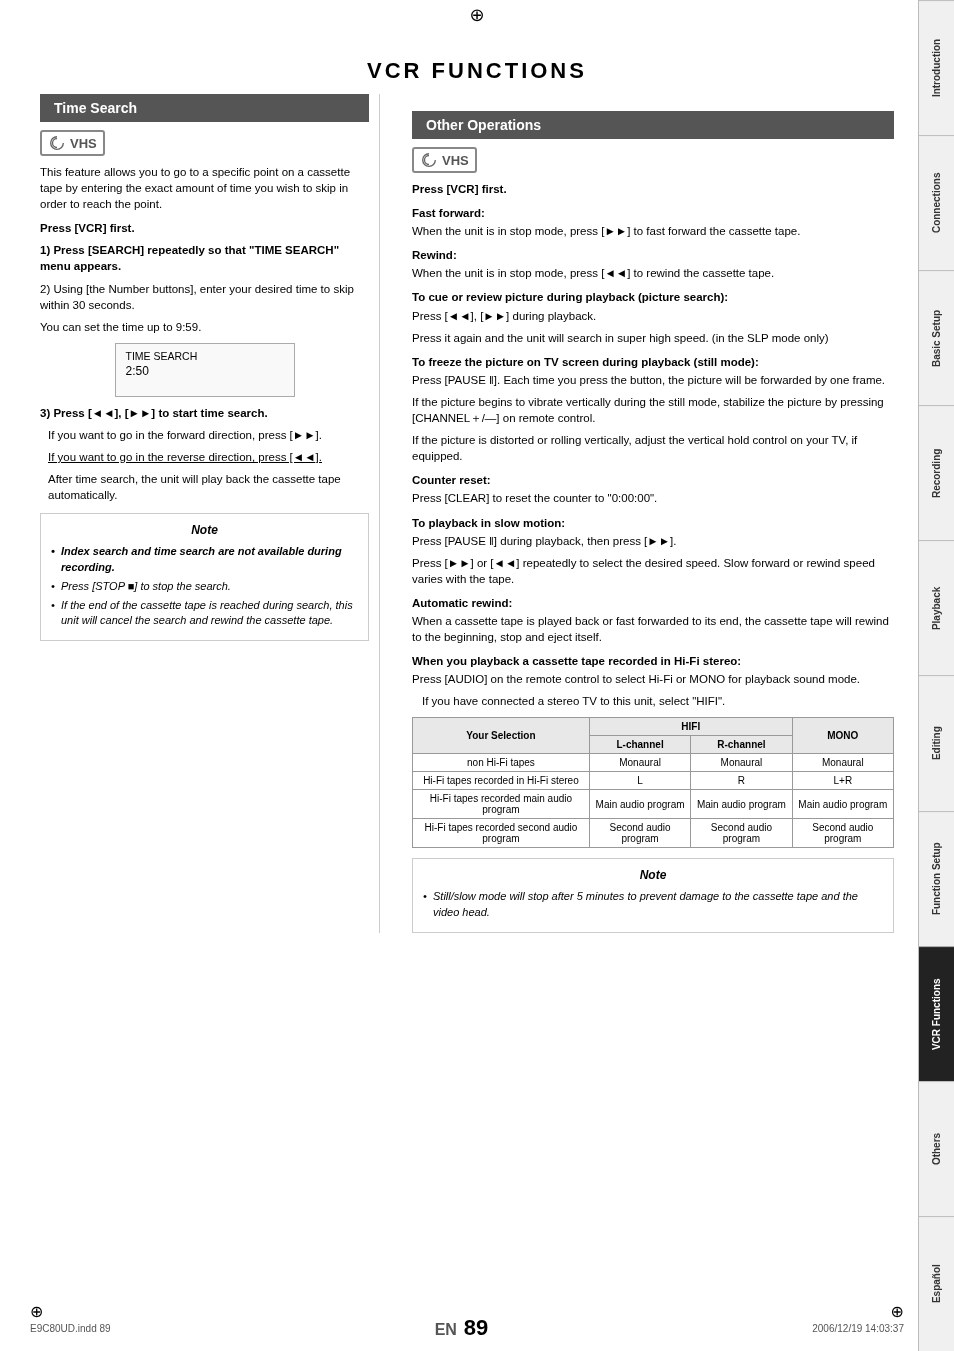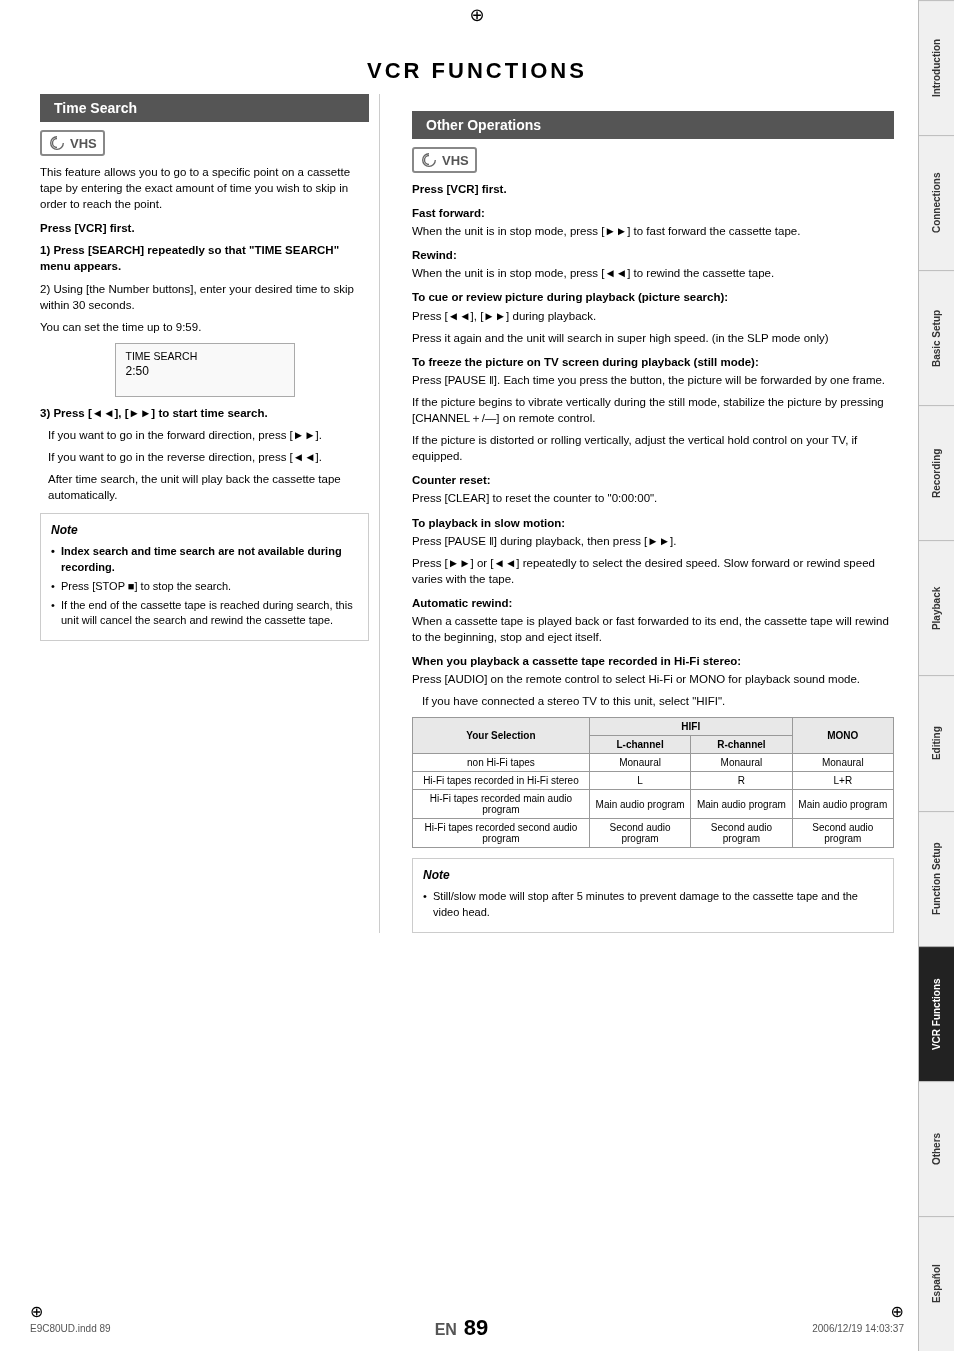--- a/index.html
+++ b/index.html
@@ -119,24 +119,26 @@
       margin-top: 10px;
       font-size: 11px;
       line-height: 1.45;
     }
     .note-box .note-title {
       font-style: italic;
       font-weight: bold;
       font-size: 12px;
       margin-bottom: 4px;
       display: block;
+      text-align: center;
     }
     .note-box ul {
       list-style: none;
       padding-left: 0;
+      font-style: italic;
     }
     .note-box ul li {
       margin-bottom: 3px;
       padding-left: 10px;
       position: relative;
     }
     .note-box ul li::before {
       content: '•';
       position: absolute;
       left: 0;
@@ -264,21 +266,21 @@
     <p style="margin-top:6px;">2) Using [the Number buttons], enter your desired time to skip within 30 seconds.</p>
     <p>You can set the time up to 9:59.</p>
 
     <div class="time-search-box">
       <div class="ts-title">TIME SEARCH</div>
       <div class="ts-value">2:50</div>
     </div>
 
     <p class="text-bold">3) Press [◄◄], [►►] to start time search.</p>
     <p style="padding-left: 8px;">If you want to go in the forward direction, press [►►].</p>
-    <p style="padding-left: 8px;">If you want to go in the reverse direction, press [◄◄].</p>
+    <p style="padding-left: 8px; text-decoration: underline;">If you want to go in the reverse direction, press [◄◄].</p>
     <p style="padding-left: 8px;">After time search, the unit will play back the cassette tape automatically.</p>
 
     <div class="note-box">
       <span class="note-title">Note</span>
       <ul>
         <li class="bold-item" style="font-weight: bold;">Index search and time search are not available during recording.</li>
         <li>Press [STOP ■] to stop the search.</li>
         <li>If the end of the cassette tape is reached during search, this unit will cancel the search and rewind the cassette tape.</li>
       </ul>
     </div>

